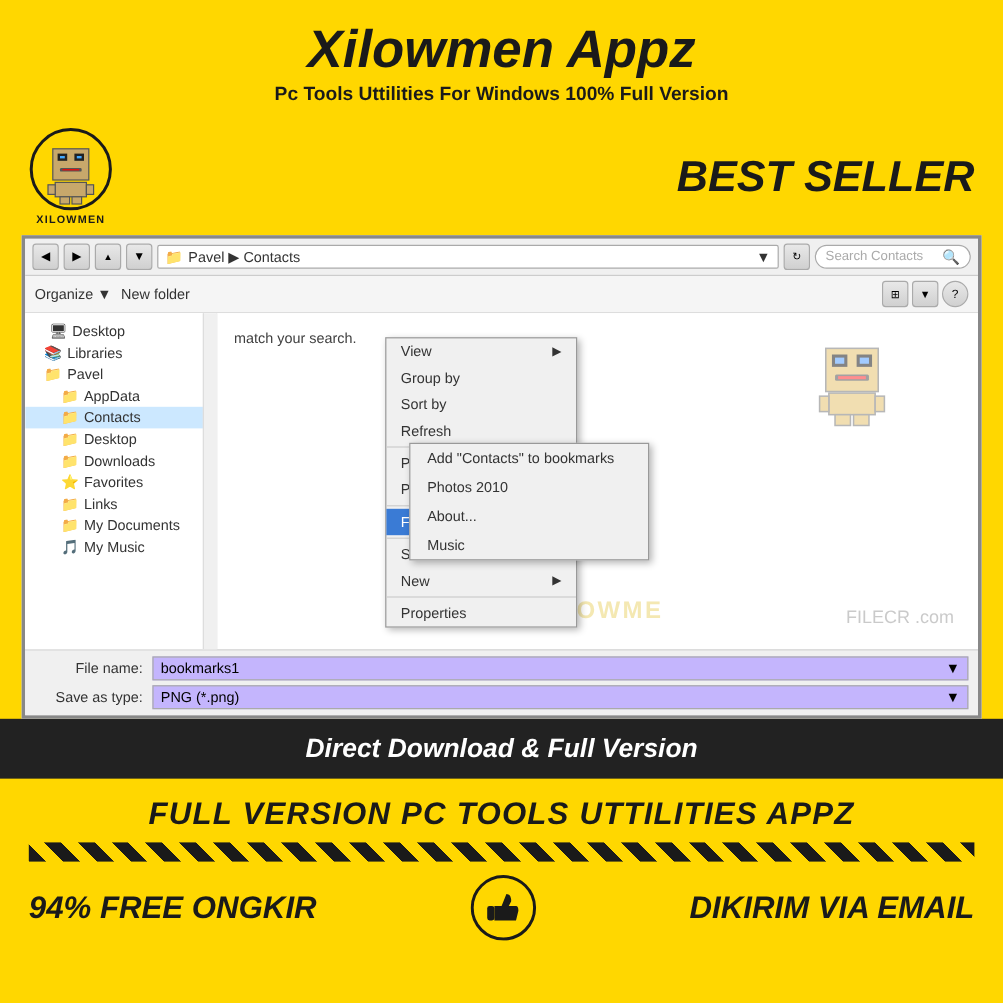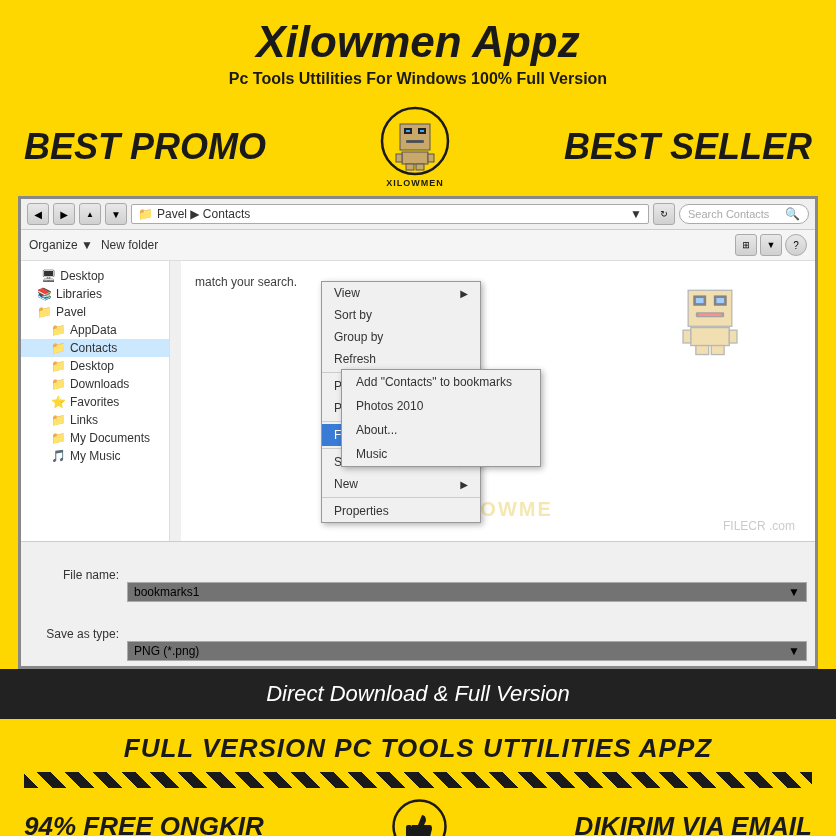--- a/index.html
+++ b/index.html
@@ -258,40 +258,39 @@
 
     .save-label {
       width: 90px;
       text-align: right;
       color: #333;
     }
 
     .save-input {
       flex: 1;
       border: 1px solid #aaa;
-      background: #737373;
+      background: #c4b5fd;
       padding: 2px 6px;
       font-size: 12px;
       display: flex;
       align-items: center;
       justify-content: space-between;
-      margin-top: 35px;
     }
 
     
     .direct-download-bar {
       background: #222;
       text-align: center;
       padding: 12px 0;
     }
 
     .direct-download-text {
       color: #fff;
       font-size: 22px;
-      font-weight: 400;
+      font-weight: 700;
       font-style: italic;
       margin-top: 48px;
     }
 
     .bottom-yellow {
       background: #FFD700;
       padding: 14px 24px;
     }
 
     .full-version-text {
@@ -368,21 +367,20 @@
 <body>
 
 <div class="container">
 
   <div class="top-section">
     <div class="app-title">Xilowmen Appz</div>
     <div class="app-subtitle">Pc Tools Uttilities For Windows 100% Full Version</div>
   </div>
 
   <div class="promo-bar">
-    <div class="promo-label">BEST PROMO</div>
     <div class="logo-center">
 
       <svg class="logo-icon" viewBox="0 0 70 70" xmlns="http://www.w3.org/2000/svg">
         <circle cx="35" cy="35" r="33" fill="none" stroke="#1a1a1a" stroke-width="2.5"></circle>
 
         <rect x="20" y="18" width="30" height="26" fill="#c8a86b" stroke="#555" stroke-width="1"></rect>
         <rect x="24" y="22" width="8" height="6" fill="#222"></rect>
         <rect x="38" y="22" width="8" height="6" fill="#222"></rect>
         <rect x="26" y="24" width="4" height="2" fill="#4af"></rect>
         <rect x="40" y="24" width="4" height="2" fill="#4af"></rect>
@@ -500,24 +498,24 @@
             <rect x="36" y="58" width="10" height="7" fill="#e8c97e" stroke="#888" stroke-width="1"></rect>
           </svg>
         </div>
 
         <div class="context-menu">
           <div class="ctx-item">
             <span>View</span>
             <span class="arrow">▶</span>
           </div>
           <div class="ctx-item">
+            <span>Group by</span>
+          </div>
+          <div class="ctx-item">
             <span>Sort by</span>
-          </div>
-          <div class="ctx-item">
-            <span>Group by</span>
           </div>
           <div class="ctx-item">
             <span>Refresh</span>
           </div>
           <div class="ctx-separator"></div>
           <div class="ctx-item">
             <span>Paste</span>
           </div>
           <div class="ctx-item">
             <span>Paste shortcut</span>
@@ -544,21 +542,21 @@
 
         <div class="submenu">
           <div class="sub-item">Add "Contacts" to bookmarks</div>
           <div class="sub-item">Photos 2010</div>
           <div class="sub-item">About...</div>
           <div class="sub-item">Music</div>
         </div>
 
         <div style="position:absolute;bottom:20px;left:50%;transform:translateX(-50%);font-size:20px;font-weight:900;color:rgba(220,180,0,0.3);letter-spacing:2px;white-space:nowrap;pointer-events:none;z-index:3;">XILOWME</div>
 
-        <div style="position:absolute;bottom:8px;right:20px;font-size:12px;color:rgba(150,150,150,0.5);pointer-events:none;">FILECR .com</div>
+        <div style="position:absolute;bottom:18px;right:20px;font-size:15px;color:rgba(150,150,150,0.5);pointer-events:none;">FILECR .com</div>
       </div>
     </div>
 
     <div class="save-bar">
       <div class="save-row">
         <div class="save-label">File name:</div>
         <div class="save-input">
           <span>bookmarks1</span>
           <span>▼</span>
         </div>

